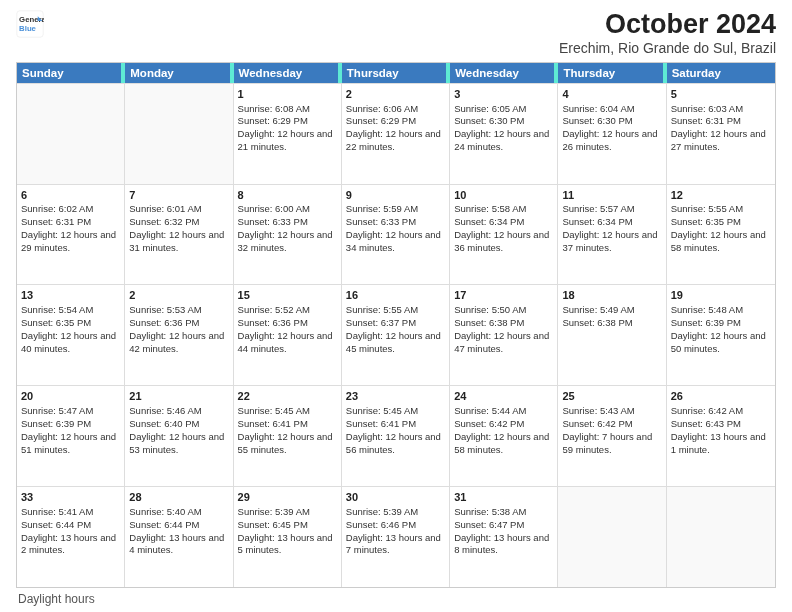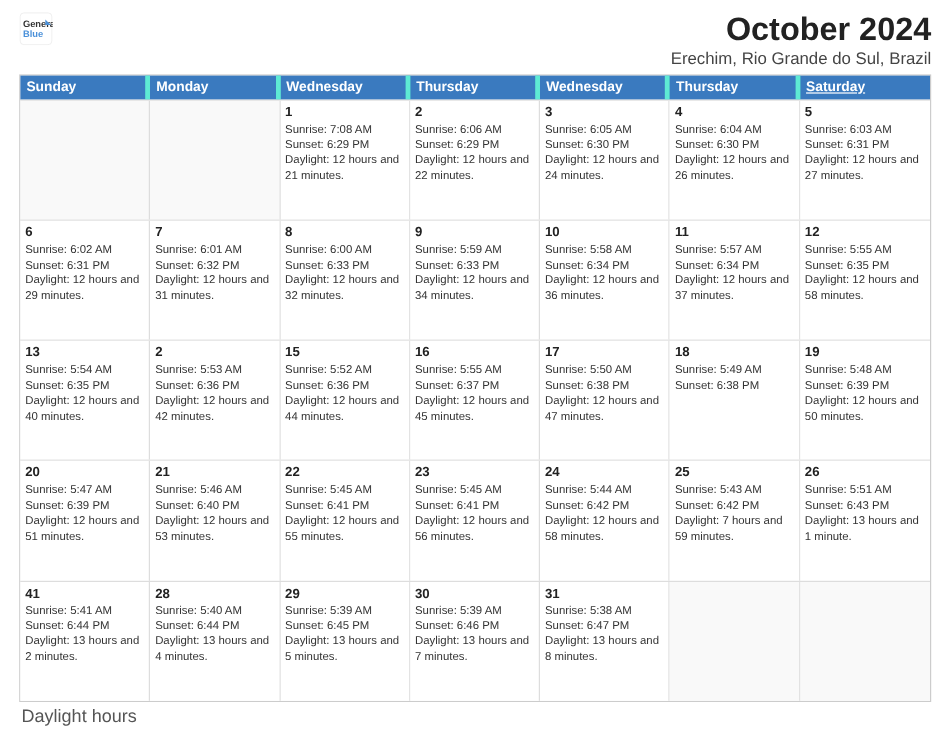--- a/index.html
+++ b/index.html
@@ -57,21 +57,21 @@
       background: #3a7abf;
     }
     .cal-header-cell {
       color: #fff;
       font-size: 11.5px;
       font-weight: bold;
       padding: 4px 5px;
       border-right: 4px solid #5eead4;
       text-align: left;
     }
-    .cal-header-cell:last-child { border-right: none; text-decoration: underline; }
+    .cal-header-cell:last-child { border-right: none; }
     .cal-body {
       display: flex;
       flex-direction: column;
       flex: 1;
     }
     .cal-row {
       display: grid;
       grid-template-columns: repeat(7, 1fr);
       flex: 1;
       border-top: 1px solid #ddd;
@@ -88,21 +88,21 @@
     .cal-cell:last-child { border-right: none; }
     .cal-cell.empty { background: #f9f9f9; }
     .cal-cell .day-num {
       font-size: 11px;
       font-weight: bold;
       color: #222;
       display: block;
       margin-bottom: 1px;
     }
     .footer-note {
-      font-size: 15px;
+      font-size: 12px;
       color: #555;
       margin-top: 4px;
       padding-left: 2px;
     }
   </style>
 </head>
 <body>
 
 <div class="page">
   <div class="header">
@@ -129,21 +129,21 @@
         <div class="cal-header-cell">Thursday</div>
         <div class="cal-header-cell">Wednesday</div>
         <div class="cal-header-cell">Thursday</div>
         <div class="cal-header-cell">Saturday</div>
       </div>
     <div class="cal-body">
 
     <div class="cal-row">
           <div class="cal-cell empty"></div>
           <div class="cal-cell empty"></div>
-          <div class="cal-cell"><span class="day-num">1</span><span>Sunrise: 7:08 AM</span><br><span>Sunset: 6:29 PM</span><br><span>Daylight: 12 hours and 21 minutes.</span></div>
+          <div class="cal-cell"><span class="day-num">1</span><span>Sunrise: 6:08 AM</span><br><span>Sunset: 6:29 PM</span><br><span>Daylight: 12 hours and 21 minutes.</span></div>
           <div class="cal-cell"><span class="day-num">2</span><span>Sunrise: 6:06 AM</span><br><span>Sunset: 6:29 PM</span><br><span>Daylight: 12 hours and 22 minutes.</span></div>
           <div class="cal-cell"><span class="day-num">3</span><span>Sunrise: 6:05 AM</span><br><span>Sunset: 6:30 PM</span><br><span>Daylight: 12 hours and 24 minutes.</span></div>
           <div class="cal-cell"><span class="day-num">4</span><span>Sunrise: 6:04 AM</span><br><span>Sunset: 6:30 PM</span><br><span>Daylight: 12 hours and 26 minutes.</span></div>
           <div class="cal-cell"><span class="day-num">5</span><span>Sunrise: 6:03 AM</span><br><span>Sunset: 6:31 PM</span><br><span>Daylight: 12 hours and 27 minutes.</span></div>
         </div>
         <div class="cal-row">
           <div class="cal-cell"><span class="day-num">6</span><span>Sunrise: 6:02 AM</span><br><span>Sunset: 6:31 PM</span><br><span>Daylight: 12 hours and 29 minutes.</span></div>
           <div class="cal-cell"><span class="day-num">7</span><span>Sunrise: 6:01 AM</span><br><span>Sunset: 6:32 PM</span><br><span>Daylight: 12 hours and 31 minutes.</span></div>
           <div class="cal-cell"><span class="day-num">8</span><span>Sunrise: 6:00 AM</span><br><span>Sunset: 6:33 PM</span><br><span>Daylight: 12 hours and 32 minutes.</span></div>
           <div class="cal-cell"><span class="day-num">9</span><span>Sunrise: 5:59 AM</span><br><span>Sunset: 6:33 PM</span><br><span>Daylight: 12 hours and 34 minutes.</span></div>
@@ -160,24 +160,24 @@
           <div class="cal-cell"><span class="day-num">18</span><span>Sunrise: 5:49 AM</span><br><span>Sunset: 6:38 PM</span><br></div>
           <div class="cal-cell"><span class="day-num">19</span><span>Sunrise: 5:48 AM</span><br><span>Sunset: 6:39 PM</span><br><span>Daylight: 12 hours and 50 minutes.</span></div>
         </div>
         <div class="cal-row">
           <div class="cal-cell"><span class="day-num">20</span><span>Sunrise: 5:47 AM</span><br><span>Sunset: 6:39 PM</span><br><span>Daylight: 12 hours and 51 minutes.</span></div>
           <div class="cal-cell"><span class="day-num">21</span><span>Sunrise: 5:46 AM</span><br><span>Sunset: 6:40 PM</span><br><span>Daylight: 12 hours and 53 minutes.</span></div>
           <div class="cal-cell"><span class="day-num">22</span><span>Sunrise: 5:45 AM</span><br><span>Sunset: 6:41 PM</span><br><span>Daylight: 12 hours and 55 minutes.</span></div>
           <div class="cal-cell"><span class="day-num">23</span><span>Sunrise: 5:45 AM</span><br><span>Sunset: 6:41 PM</span><br><span>Daylight: 12 hours and 56 minutes.</span></div>
           <div class="cal-cell"><span class="day-num">24</span><span>Sunrise: 5:44 AM</span><br><span>Sunset: 6:42 PM</span><br><span>Daylight: 12 hours and 58 minutes.</span></div>
           <div class="cal-cell"><span class="day-num">25</span><span>Sunrise: 5:43 AM</span><br><span>Sunset: 6:42 PM</span><br><span>Daylight: 7 hours and 59 minutes.</span></div>
-          <div class="cal-cell"><span class="day-num">26</span><span>Sunrise: 5:51 AM</span><br><span>Sunset: 6:43 PM</span><br><span>Daylight: 13 hours and 1 minute.</span></div>
+          <div class="cal-cell"><span class="day-num">26</span><span>Sunrise: 6:42 AM</span><br><span>Sunset: 6:43 PM</span><br><span>Daylight: 13 hours and 1 minute.</span></div>
         </div>
         <div class="cal-row">
-          <div class="cal-cell"><span class="day-num">41</span><span>Sunrise: 5:41 AM</span><br><span>Sunset: 6:44 PM</span><br><span>Daylight: 13 hours and 2 minutes.</span></div>
+          <div class="cal-cell"><span class="day-num">33</span><span>Sunrise: 5:41 AM</span><br><span>Sunset: 6:44 PM</span><br><span>Daylight: 13 hours and 2 minutes.</span></div>
           <div class="cal-cell"><span class="day-num">28</span><span>Sunrise: 5:40 AM</span><br><span>Sunset: 6:44 PM</span><br><span>Daylight: 13 hours and 4 minutes.</span></div>
           <div class="cal-cell"><span class="day-num">29</span><span>Sunrise: 5:39 AM</span><br><span>Sunset: 6:45 PM</span><br><span>Daylight: 13 hours and 5 minutes.</span></div>
           <div class="cal-cell"><span class="day-num">30</span><span>Sunrise: 5:39 AM</span><br><span>Sunset: 6:46 PM</span><br><span>Daylight: 13 hours and 7 minutes.</span></div>
           <div class="cal-cell"><span class="day-num">31</span><span>Sunrise: 5:38 AM</span><br><span>Sunset: 6:47 PM</span><br><span>Daylight: 13 hours and 8 minutes.</span></div>
           <div class="cal-cell empty"></div>
           <div class="cal-cell empty"></div>
         </div>
       </div>
   </div>
 

